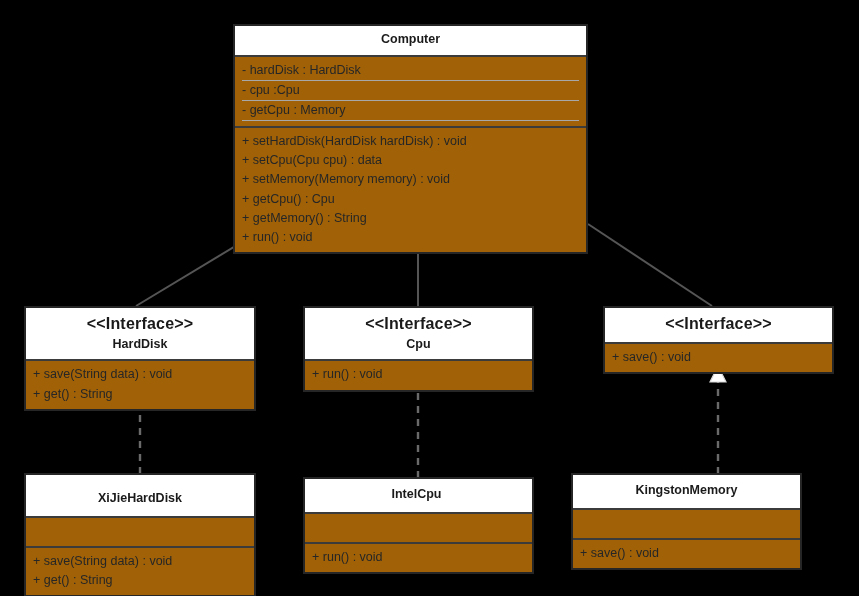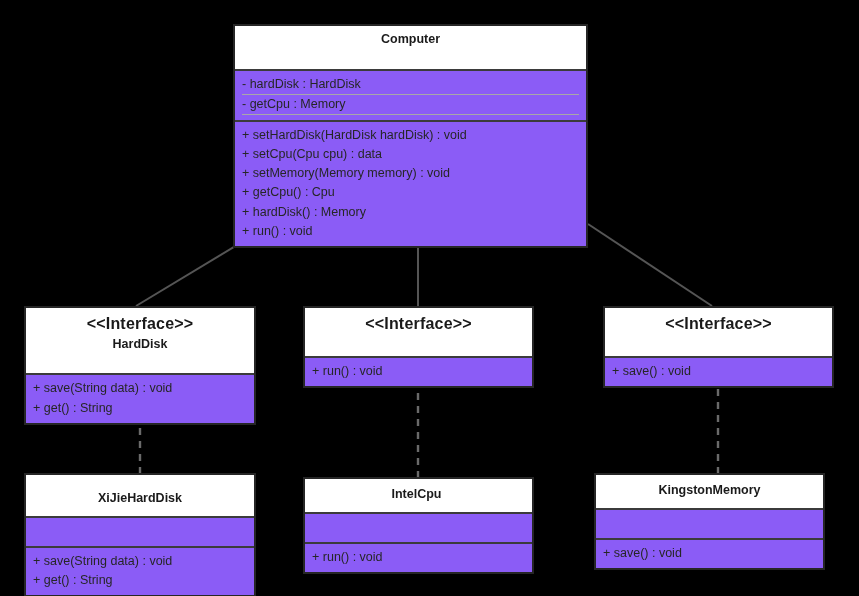--- a/index.html
+++ b/index.html
@@ -38,39 +38,39 @@
     box-sizing: border-box;
     z-index: 5;
   }
   .uml-header {
     box-sizing: border-box;
     text-align: center;
     font-weight: bold;
     font-size: 12.5px;
     color: #1a1a1a;
     line-height: 1.42;
-    padding: 5px 4px 20px 4px;
+    padding: 5px 4px 6px 4px;
     border-bottom: 2px solid #3b3b3b;
     background: #ffffff;
   }
   .uml-header .stereotype {
     display: block;
     font-weight: bold;
     font-size: 16px;
     letter-spacing: 0.2px;
   }
   .uml-header .cname {
     display: block;
     font-weight: bold;
     font-size: 12.5px;
   }
   .uml-compartment {
     box-sizing: border-box;
     padding: 4px 7px 5px 7px;
-    background: #8b5cf6;
+    background: #a16207;
   }
   .uml-compartment + .uml-compartment {
     border-top: 2px solid #3b3b3b;
   }
   .uml-compartment.empty {
     min-height: 22px;
     padding: 0;
   }
   .uml-line {
     font-size: 12.5px;
@@ -120,46 +120,48 @@
       <polygon points="718,366 726,382 710,382" fill="#ffffff" stroke="#d8d8d8" stroke-width="1.2"></polygon>
     </g>
   </svg>
 
   <div class="uml-box" style="left:233px; top:24px; width:355px;">
     <div class="uml-header">
       <span class="cname">Computer</span>
     </div>
     <div class="uml-compartment">
       <div class="uml-line attr-sep">- hardDisk : HardDisk</div>
+      <div class="uml-line attr-sep">- cpu :Cpu</div>
       <div class="uml-line attr-sep">- getCpu : Memory</div>
     </div>
     <div class="uml-compartment">
       <div class="uml-line">+ setHardDisk(HardDisk hardDisk) : void</div>
       <div class="uml-line">+ setCpu(Cpu cpu) : data</div>
       <div class="uml-line">+ setMemory(Memory memory) : void</div>
       <div class="uml-line">+ getCpu() : Cpu</div>
-      <div class="uml-line">+ hardDisk() : Memory</div>
+      <div class="uml-line">+ getMemory() : String</div>
       <div class="uml-line">+ run() : void</div>
     </div>
   </div>
 
   <div class="uml-box" style="left:24px; top:306px; width:232px;">
     <div class="uml-header">
       <span class="stereotype">&lt;&lt;Interface&gt;&gt;</span>
       <span class="cname">HardDisk</span>
     </div>
     <div class="uml-compartment">
       <div class="uml-line">+ save(String data) : void</div>
       <div class="uml-line">+ get() : String</div>
     </div>
   </div>
 
   <div class="uml-box" style="left:303px; top:306px; width:231px;">
     <div class="uml-header">
       <span class="stereotype">&lt;&lt;Interface&gt;&gt;</span>
+      <span class="cname">Cpu</span>
     </div>
     <div class="uml-compartment">
       <div class="uml-line">+ run() : void</div>
     </div>
   </div>
 
   <div class="uml-box" style="left:603px; top:306px; width:231px;">
     <div class="uml-header">
       <span class="stereotype">&lt;&lt;Interface&gt;&gt;</span>
     </div>
@@ -182,21 +184,21 @@
   <div class="uml-box" style="left:303px; top:477px; width:231px;">
     <div class="uml-header" style="padding:7px 4px 8px 0;">
       <span class="cname">IntelCpu</span>
     </div>
     <div class="uml-compartment empty" style="height:28px;"></div>
     <div class="uml-compartment">
       <div class="uml-line">+ run() : void</div>
     </div>
   </div>
 
-  <div class="uml-box" style="left:594px; top:473px; width:231px;">
+  <div class="uml-box" style="left:571px; top:473px; width:231px;">
     <div class="uml-header" style="padding:7px 4px 8px 4px;">
       <span class="cname">KingstonMemory</span>
     </div>
     <div class="uml-compartment empty" style="height:28px;"></div>
     <div class="uml-compartment">
       <div class="uml-line">+ save() : void</div>
     </div>
   </div>
 
 </div>

